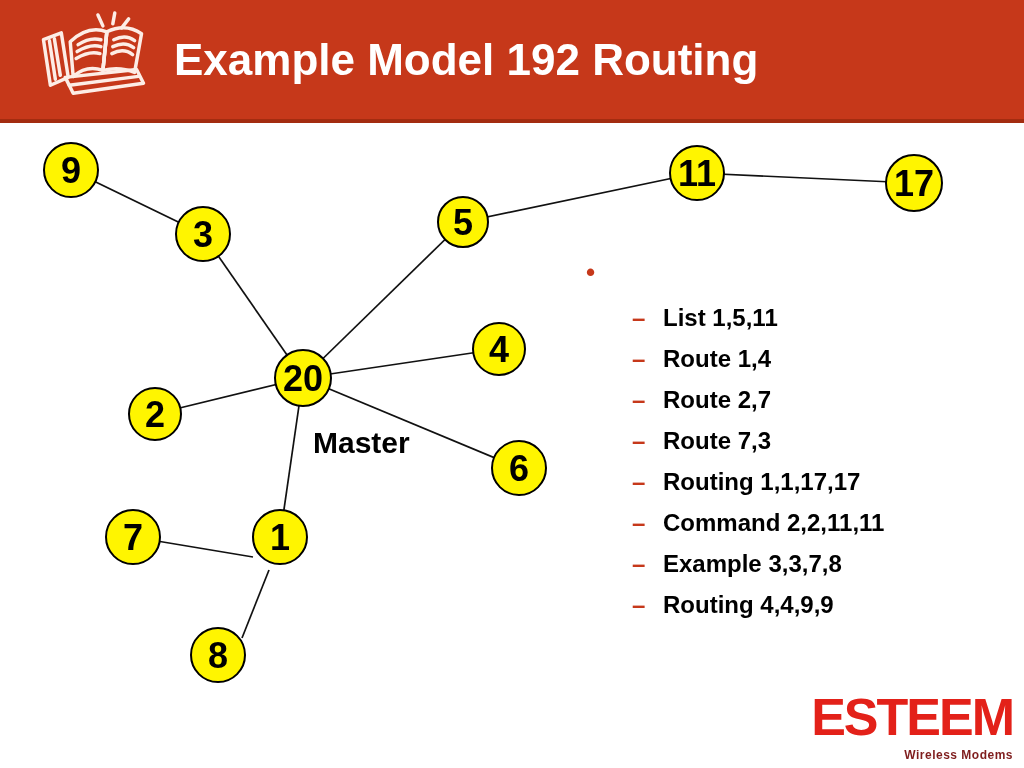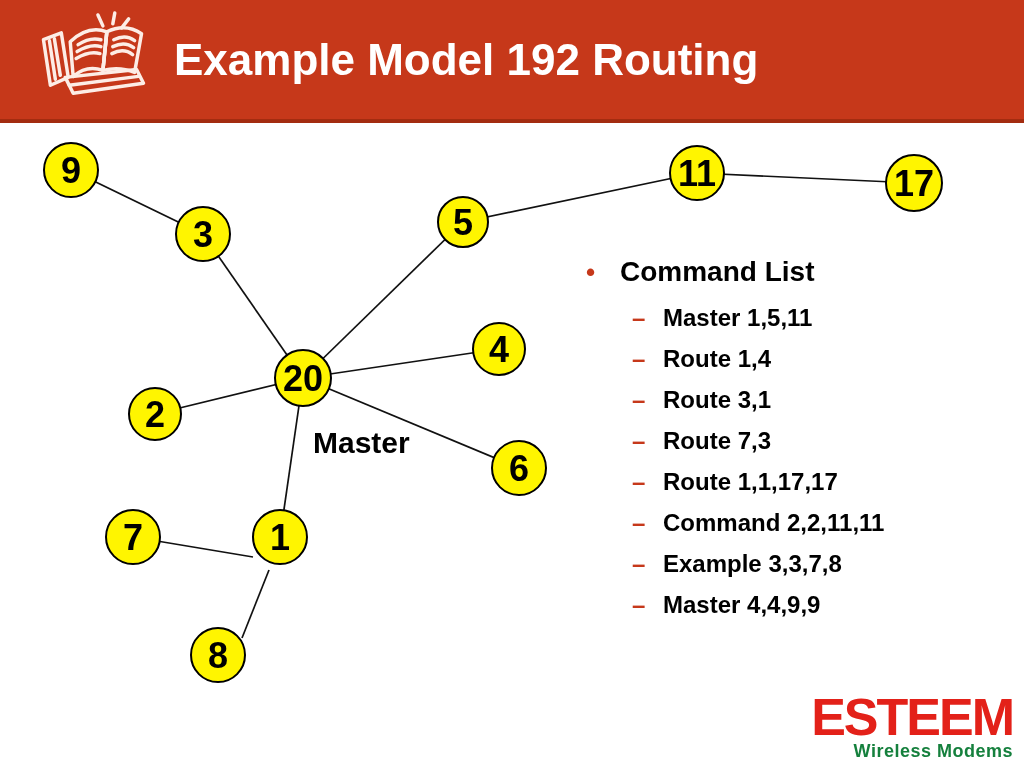--- a/index.html
+++ b/index.html
@@ -53,21 +53,21 @@
     box-sizing:content-box; flex:0 0 auto; font-size:24px;
   }
 
   
   .logo { position:absolute; right:11px; top:694px; text-align:right; }
   .logo-brand {
     color:#E32119; font-size:52px; font-weight:900; letter-spacing:-2px;
     line-height:46px; white-space:nowrap;
   }
   .logo-tagline {
-    color:#15803d; font-size:18px; font-weight:bold; margin-top:1px;
+    color:#7f1d1d; font-size:12px; font-weight:bold; margin-top:8px;
     letter-spacing:0.5px; white-space:nowrap;
   }
 </style>
 </head>
 <body>
 
 <div class="slide">
 
   <div class="header">
     <svg class="books-icon" viewBox="0 0 130 105" fill="none" stroke="#FDEDE6" stroke-width="3.5" stroke-linecap="round" stroke-linejoin="round">
@@ -160,54 +160,53 @@
       <circle class="node-circle" cx="218" cy="655" r="27"></circle>
       <text class="node-label" x="218" y="668">8</text>
     </g>
 
     <text class="master-label" x="313" y="453">Master</text>
   </svg>
 
   <div class="command-list">
     <div class="cl-head">
       <span class="cl-bullet">•</span>
-      <span>Command List</span>
     </div>
     <div class="cl-items">
       <div class="cl-item">
         <span class="cl-dash">–</span>
-        <span>Master 1,5,11</span>
+        <span>List 1,5,11</span>
       </div>
       <div class="cl-item">
         <span class="cl-dash">–</span>
         <span>Route 1,4</span>
       </div>
       <div class="cl-item">
         <span class="cl-dash">–</span>
-        <span>Route 3,1</span>
+        <span>Route 2,7</span>
       </div>
       <div class="cl-item">
         <span class="cl-dash">–</span>
         <span>Route 7,3</span>
       </div>
       <div class="cl-item">
         <span class="cl-dash">–</span>
-        <span>Route 1,1,17,17</span>
+        <span>Routing 1,1,17,17</span>
       </div>
       <div class="cl-item">
         <span class="cl-dash">–</span>
         <span>Command 2,2,11,11</span>
       </div>
       <div class="cl-item">
         <span class="cl-dash">–</span>
         <span>Example 3,3,7,8</span>
       </div>
       <div class="cl-item">
         <span class="cl-dash">–</span>
-        <span>Master 4,4,9,9</span>
+        <span>Routing 4,4,9,9</span>
       </div>
     </div>
   </div>
 
   <div class="logo">
     <div class="logo-brand">ESTEEM</div>
     <div class="logo-tagline">Wireless Modems</div>
   </div>
 
 </div>

